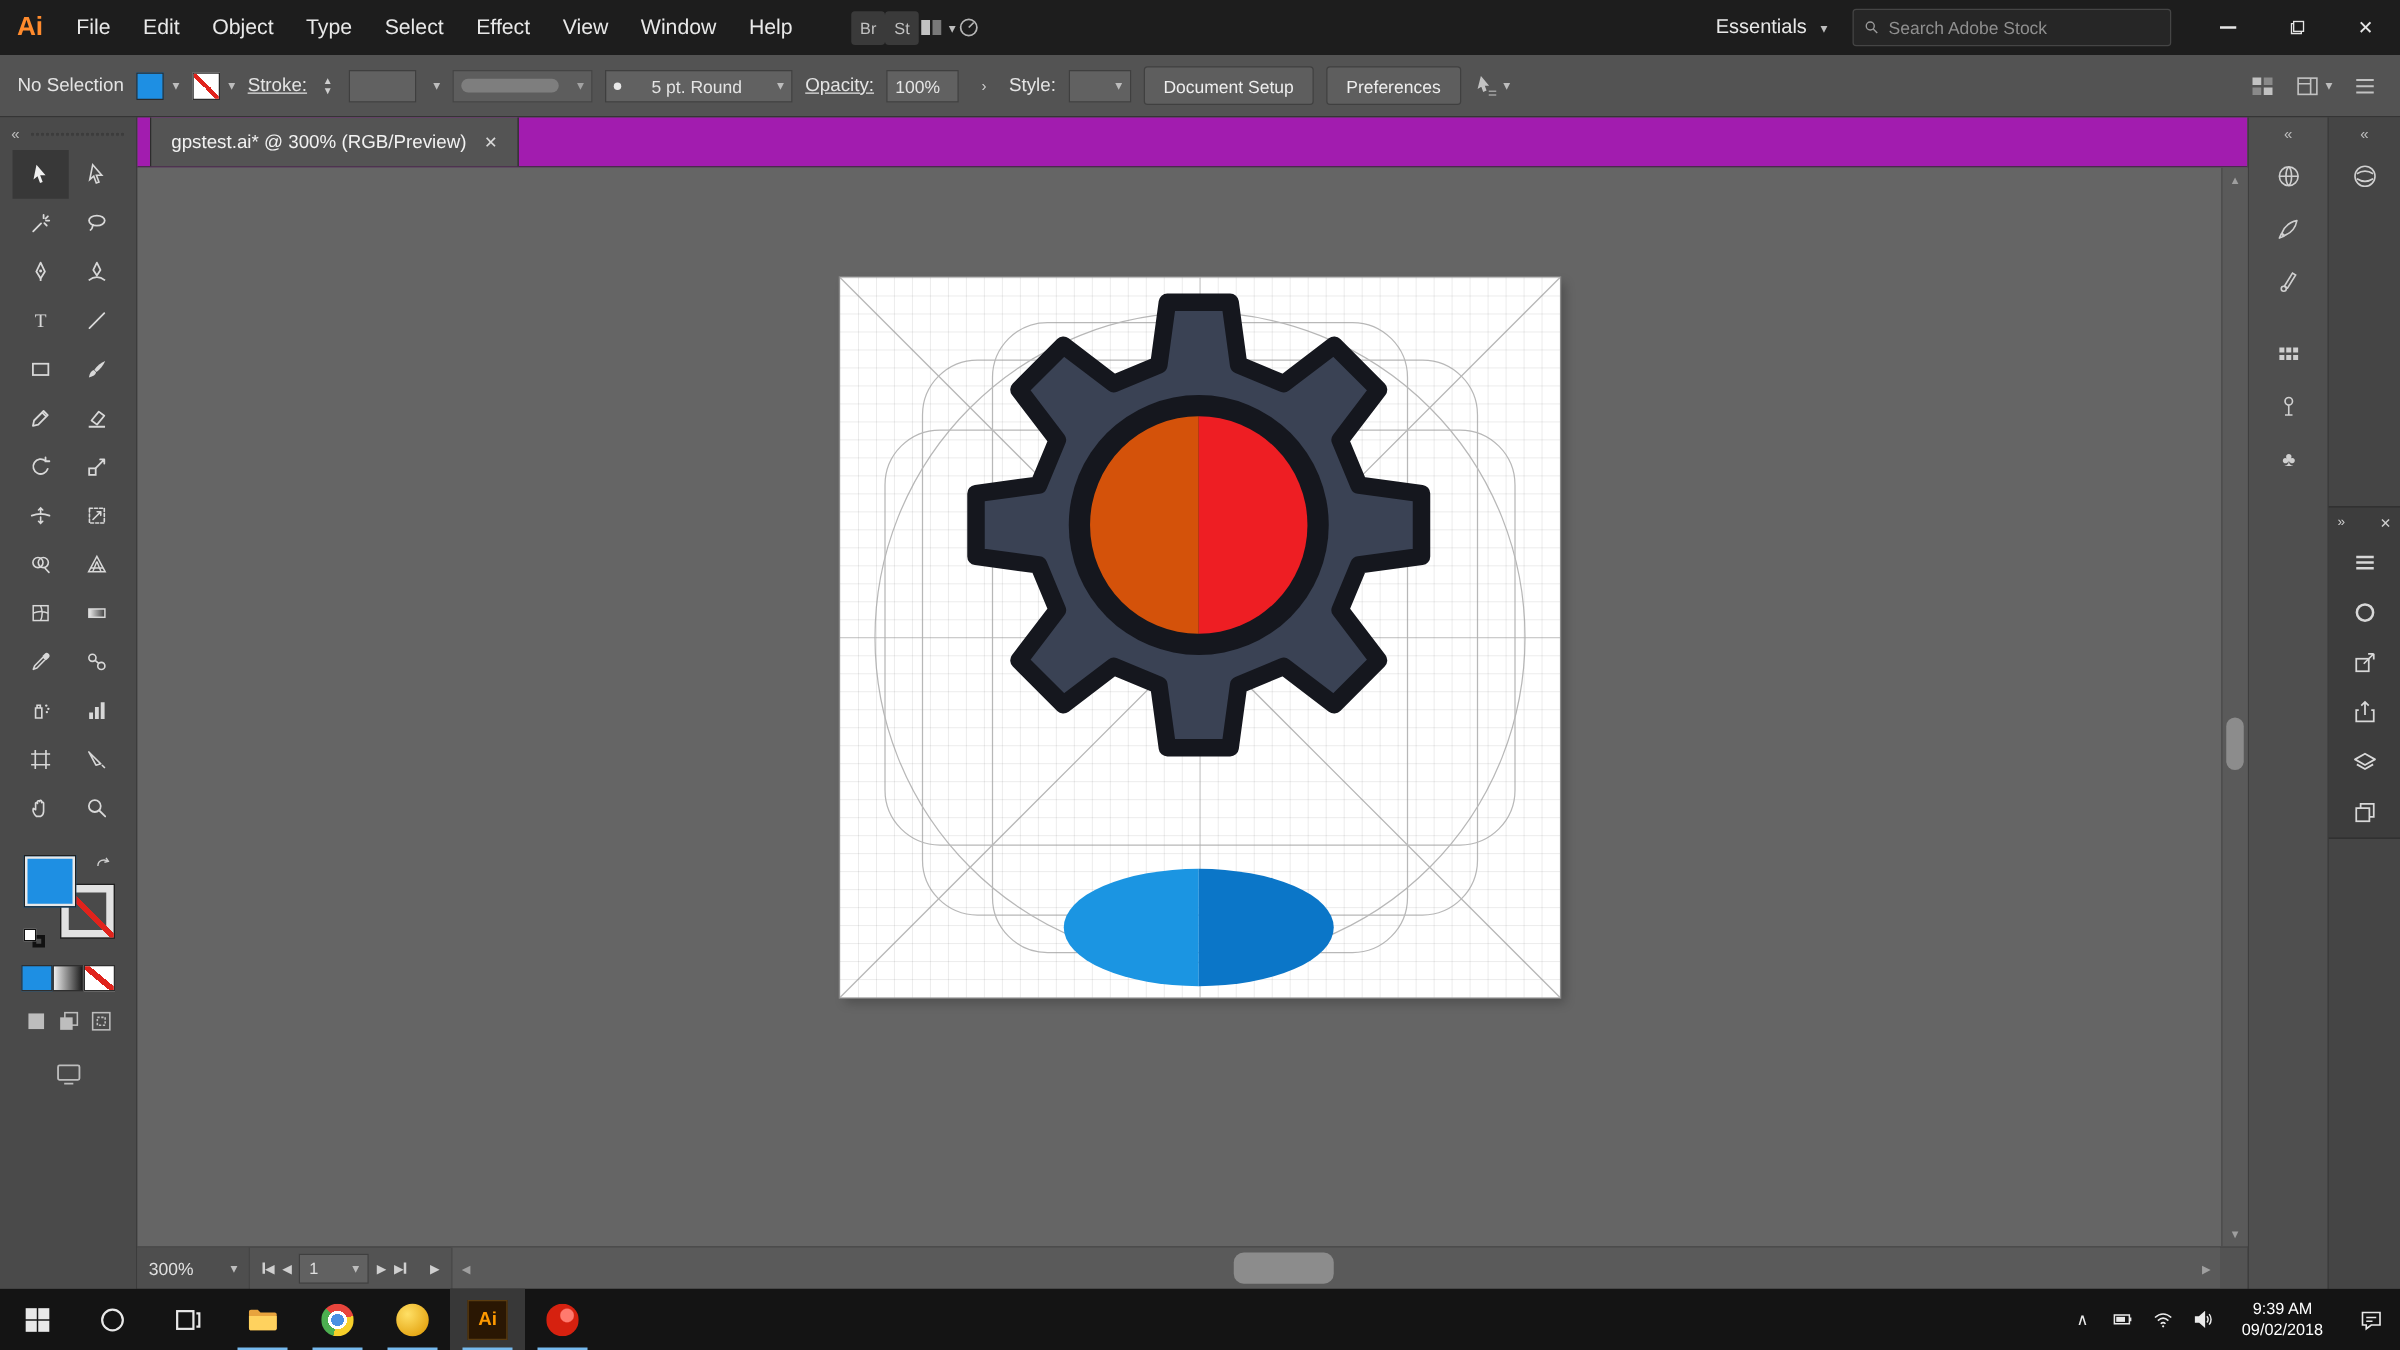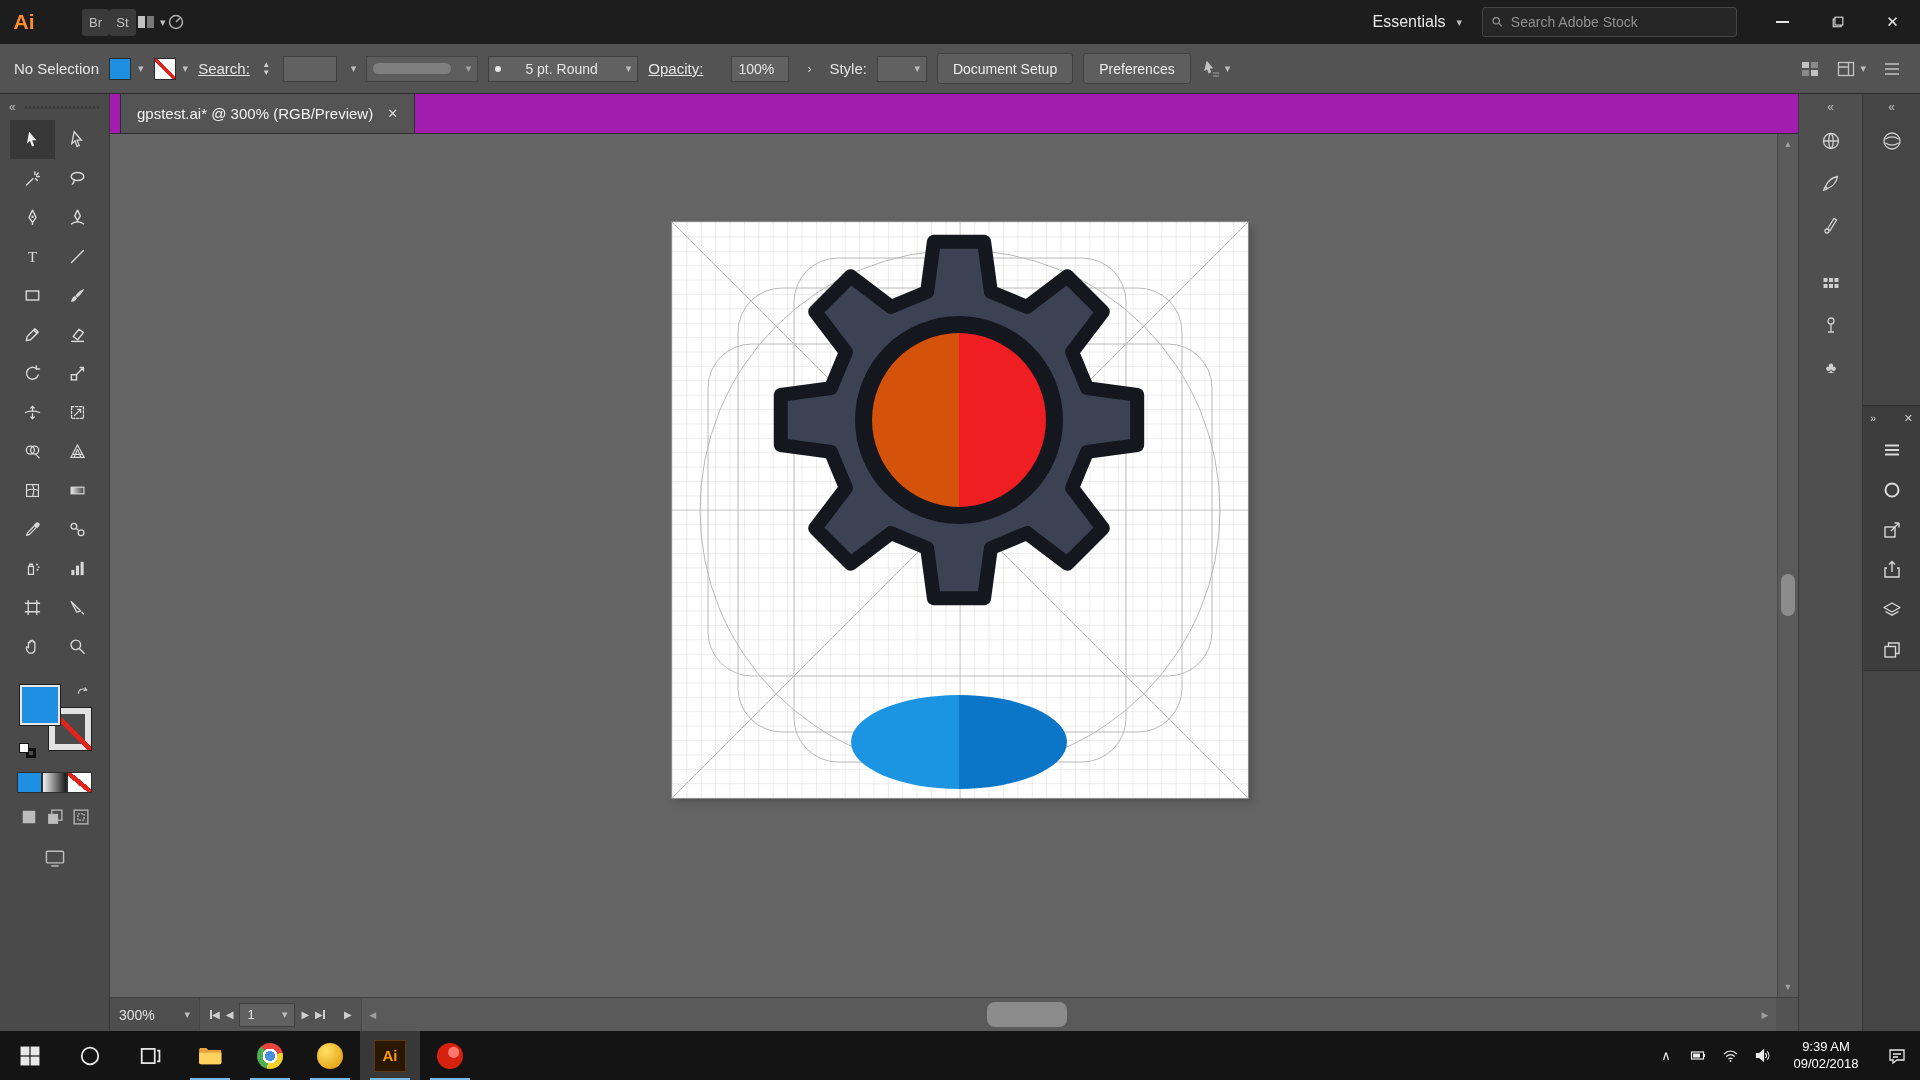--- a/index.html
+++ b/index.html
@@ -33,21 +33,21 @@
   .fill-sw { background:#1e8fe3; }
   .none-sw::after { content:''; position:absolute; inset:0; background:linear-gradient(to top right, transparent 44%, #e0231c 44%, #e0231c 56%, transparent 56%); }
   .stepper { display:flex; flex-direction:column; width:13px; gap:1px; }
   .stepper span { font-size:8px; line-height:7px; color:#cfcfcf; text-align:center; }
   .field { background:#616161; border:1px solid #3f3f3f; height:26px; display:flex; align-items:center; padding:0 6px; font-size:14px; gap:4px; }
   .stroke-field { width:54px; }
   .brush-preview { width:112px; justify-content:space-between; opacity:.75; }
   .pill { width:78px; height:11px; border-radius:6px; background:#8d8d8d; }
   .brush-dd { width:150px; justify-content:space-between; }
   .brush-dot { width:6px; height:6px; border-radius:50%; background:#e8e8e8; }
-  .opacity-field { width:58px;margin-left:18px; }
+  .opacity-field { width:58px; }
   .style-field { width:50px; justify-content:space-between; }
   .chev-btn { width:20px; height:26px; display:flex; align-items:center; justify-content:center; color:#cfcfcf; font-size:12px; }
   .cb-btn { height:31px; padding:3px 15px; background:#5e5e5e; border:1px solid #404040; border-radius:3px; font-size:14px; display:flex; align-items:center; color:#eee; white-space:nowrap; }
   .cb-icon { display:flex; align-items:center; }
   .cb-icon svg { width:20px; height:20px; }
   .cb-right { margin-left:auto; display:flex; align-items:center; gap:16px; padding-right:4px; }
 
   
   .main { flex:1; display:flex; min-height:0; }
 
@@ -140,20 +140,31 @@
   .notif { width:46px; display:flex; align-items:center; justify-content:center; }
   .notif svg { width:20px; height:20px; }
 </style>
 </head>
 <body>
 
 <div class="screen">
 
   <div class="menubar">
     <div class="logo">Ai</div>
+    <div class="menus">
+      <span class="menu-item">File</span>
+      <span class="menu-item">Edit</span>
+      <span class="menu-item">Object</span>
+      <span class="menu-item">Type</span>
+      <span class="menu-item">Select</span>
+      <span class="menu-item">Effect</span>
+      <span class="menu-item">View</span>
+      <span class="menu-item">Window</span>
+      <span class="menu-item">Help</span>
+    </div>
     <div class="mb-icons">
       <span class="badge">Br</span>
       <span class="badge">St</span>
       <span class="cb-icon">
         <svg viewBox="0 0 20 20">
             <g fill="#c2c2c2">
               <rect x="2" y="4" width="7" height="12"></rect>
               <rect x="11" y="4" width="7" height="12" opacity=".55"></rect>
             </g>
           </svg>
@@ -201,21 +212,21 @@
   <div class="controlbar">
     <span class="cb-label">No Selection</span>
     <span class="swatch-dd">
       <span class="swatch fill-sw"></span>
       <span class="caret">▾</span>
     </span>
     <span class="swatch-dd">
       <span class="swatch none-sw"></span>
       <span class="caret">▾</span>
     </span>
-    <span class="cb-label cb-link">Search:</span>
+    <span class="cb-label cb-link">Stroke:</span>
     <span class="stepper">
       <span>▲</span>
       <span>▼</span>
     </span>
     <span class="field stroke-field"></span>
     <span class="caret">▾</span>
     <span class="field brush-preview">
       <span class="pill"></span>
       <span class="caret">▾</span>
     </span>

